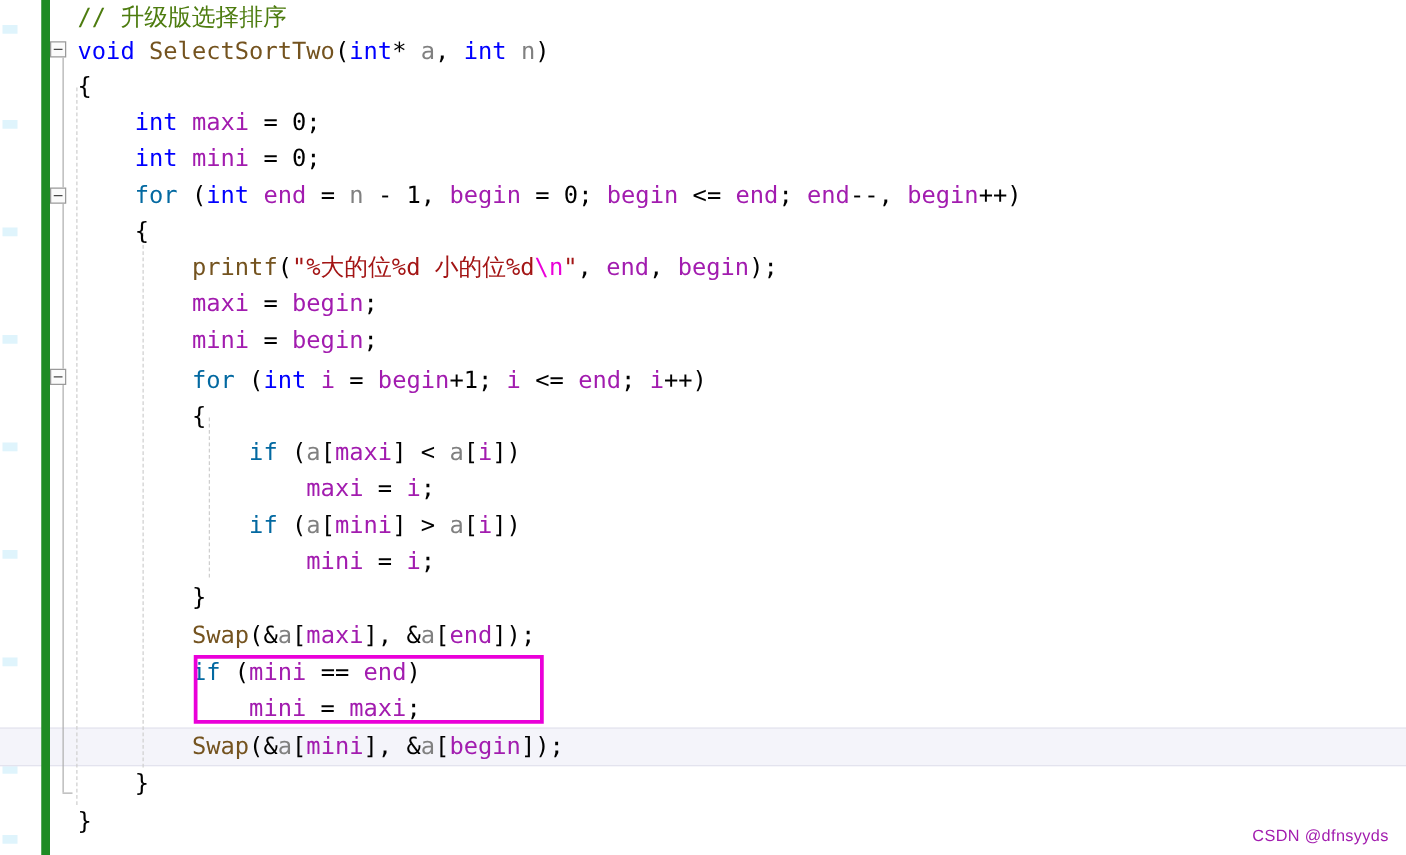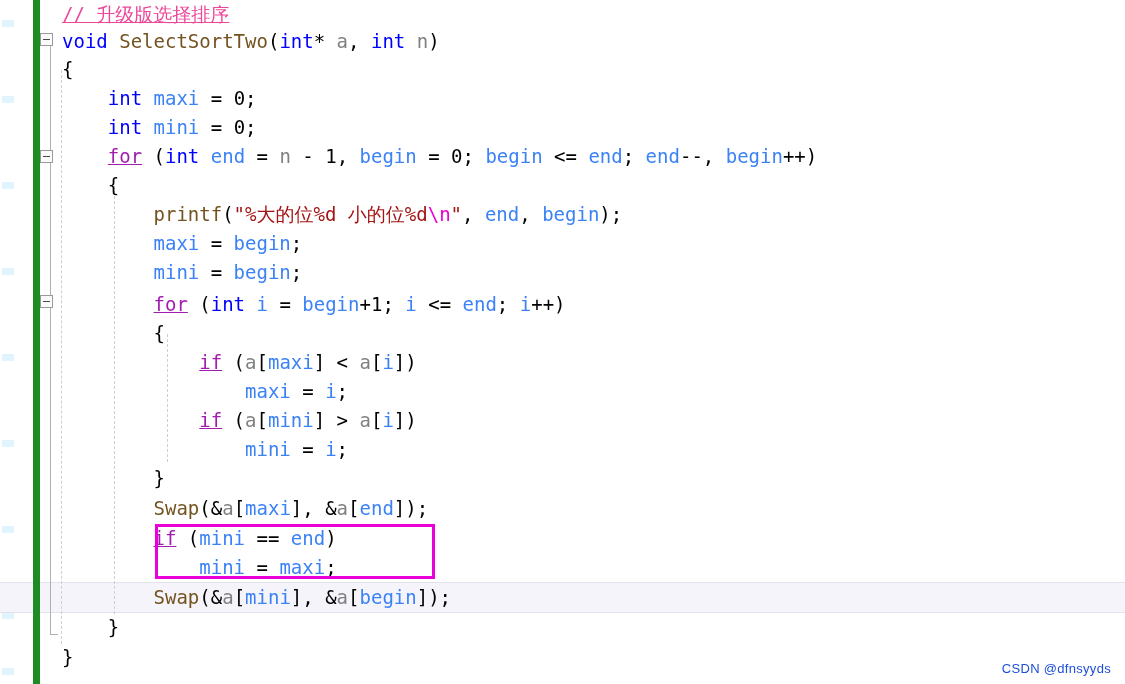--- a/index.html
+++ b/index.html
@@ -76,34 +76,34 @@
     border:3px solid #ea00d9;
     box-sizing:border-box;
     background:transparent;
     pointer-events:none;
   }
 
   
   #watermark{
     position:absolute;right:14px;bottom:8px;
     font-family:"Liberation Sans",sans-serif;
-    font-size:13px;color:#1d4ed8;letter-spacing:.3px;
+    font-size:13px;color:#a21caf;letter-spacing:.3px;
   }
 
   
   .kw      {color:#0000ff;text-align:right;}           
-  .ctrl    {color:#a21caf;text-decoration:underline;}           
+  .ctrl    {color:#0369a1;}           
   .fn      {color:#74531f;}           
-  .ident   {color:#3b82f6;}           
+  .ident   {color:#a21caf;}           
   .param   {color:#808080;}           
   .punc    {color:#000000;}
   .num     {color:#000000;}
   .str     {color:#a31515;}
   .esc     {color:#ea00d9;}
-  .cmt     {color:#ec4899;text-decoration:underline;}
+  .cmt     {color:#4d7c0f;}
   .brace   {color:#000000;}
 </style>
 </head>
 <body>
 
 <div id="editor">
 
   <div class="ln-ghost" style="top:20px"></div>
   <div class="ln-ghost" style="top:96px"></div>
   <div class="ln-ghost" style="top:182px"></div>

